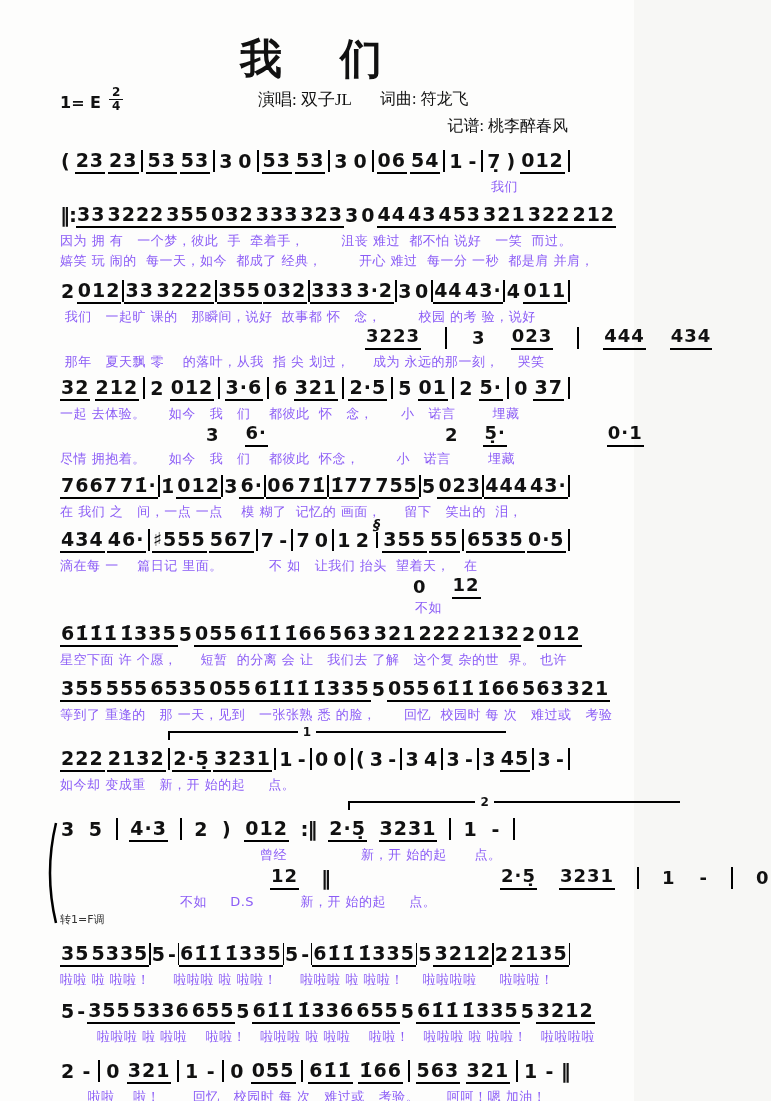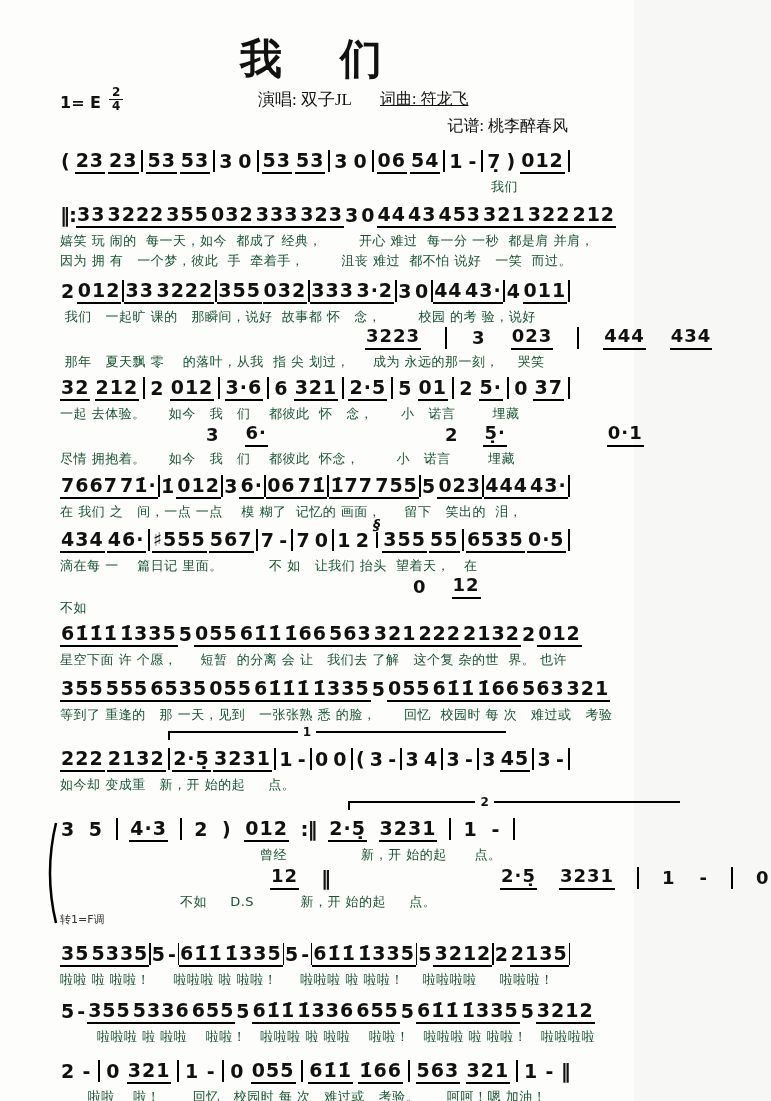--- a/index.html
+++ b/index.html
@@ -11,38 +11,38 @@
   .title{text-align:center;font-family:"Liberation Serif","DejaVu Serif",serif;
          font-weight:900;font-size:42px;letter-spacing:8px;line-height:1.1;}
   .credit-row{display:flex;align-items:center;margin-top:2px;height:30px;}
   .keysig{width:170px;font-weight:700;font-size:16px;display:flex;align-items:flex-end;gap:8px;}
   .frac{display:inline-flex;flex-direction:column;align-items:center;font-size:12px;
         font-weight:700;line-height:1.05;}
   .frac .den{border-top:1.5px solid #111;padding:0 3px;}
   .performer{flex:1;text-align:center;font-family:"Liberation Serif","DejaVu Serif",serif;
              font-size:17px;}
   .rightcredit{width:190px;text-align:left;font-family:"Liberation Serif","DejaVu Serif",serif;
-               font-size:16px;text-decoration:underline;}
+               font-size:16px;}
   .transcriber{text-align:right;font-family:"Liberation Serif","DejaVu Serif",serif;
                font-size:16px;margin-top:2px;padding-right:2px;}
   
   .system{position:relative;}
   .notes{display:flex;justify-content:space-between;align-items:center;
          font-weight:700;font-size:19px;min-height:28px;}
   .notes-sub{display:inline-flex;gap:24px;justify-content:flex-start;font-weight:700;
              font-size:18px;min-height:24px;align-items:center;}
   .tok{line-height:22px;letter-spacing:1px;padding:0 1px;white-space:nowrap;}
   .tok.u{border-bottom:2px solid #000;padding-bottom:1px;}
   .bar{display:inline-block;width:2px;height:22px;background:#000;}
   .rep{font-weight:900;font-size:20px;letter-spacing:-1px;}
   .sp{display:inline-block;width:52px;}
   .segbar{display:inline-flex;flex-direction:column;align-items:center;margin-top:-16px;}
   .segbar span{font-size:14px;font-style:italic;}
   .segline{display:inline-block;width:2px;height:16px;background:#000;}
-  .lyr{font-size:13px;white-space:pre;letter-spacing:0.5px;color:#14532d;margin-top:3px;
+  .lyr{font-size:13px;white-space:pre;letter-spacing:0.5px;color:#8b5cf6;margin-top:3px;
        line-height:17px;}
   .lyr-right{text-align:right;padding-right:52px;}
   .volta{position:absolute;top:0;border-top:2px solid #000;border-left:2px solid #000;height:7px;}
   .volta-label{position:absolute;left:38%;top:-8px;background:#fdfdfc;padding:0 5px;
                font-size:12px;font-weight:700;}
   .modulation{font-size:11px;color:#333;margin:2px 0 0 0;height:14px;}
   .ending-block{position:relative;}
   .brace{position:absolute;left:-18px;top:6px;}
 </style>
 </head>
@@ -115,22 +115,22 @@
         <span class="tok u">44</span>
         <span class="tok u">43</span>
         <span class="bar"></span>
         <span class="tok u">453</span>
         <span class="tok u">321</span>
         <span class="bar"></span>
         <span class="tok u">322</span>
         <span class="tok u">212</span>
         <span class="bar"></span>
       </div>
+    <div class="lyr">因为 拥 有   一个梦，彼此  手  牵着手，        沮丧 难过  都不怕 说好   一笑  而过。</div>
     <div class="lyr">嬉笑 玩 闹的  每一天，如今  都成了 经典，        开心 难过  每一分 一秒  都是肩 并肩，</div>
-    <div class="lyr">因为 拥 有   一个梦，彼此  手  牵着手，        沮丧 难过  都不怕 说好   一笑  而过。</div>
   </div>
 
   <div class="system" style="margin-top:8px">
     <div class="notes">
         <span class="tok">2</span>
         <span class="tok u">012</span>
         <span class="bar"></span>
         <span class="tok u">33</span>
         <span class="tok u">3222</span>
         <span class="bar"></span>
@@ -254,21 +254,21 @@
         <span class="bar"></span>
         <span class="tok u">6535</span>
         <span class="tok u">0·5</span>
         <span class="bar"></span>
       </div>
     <div class="lyr">滴在每 一    篇日记 里面。          不 如   让我们 抬头  望着天，   在</div>
     <div class="notes-sub" style="margin-left:352px">
         <span class="tok">0</span>
         <span class="tok u">12</span>
       </div>
-    <div class="lyr" style="margin-top:0">不如</div>
+    <div class="lyr" style="margin-left:355px;margin-top:0">不如</div>
   </div>
 
   <div class="system" style="margin-top:4px">
     <div class="notes">
         <span class="tok u">61̇1̇1̇</span>
         <span class="tok u">1̇335</span>
         <span class="bar"></span>
         <span class="tok">5</span>
         <span class="tok u">055</span>
         <span class="bar"></span>

